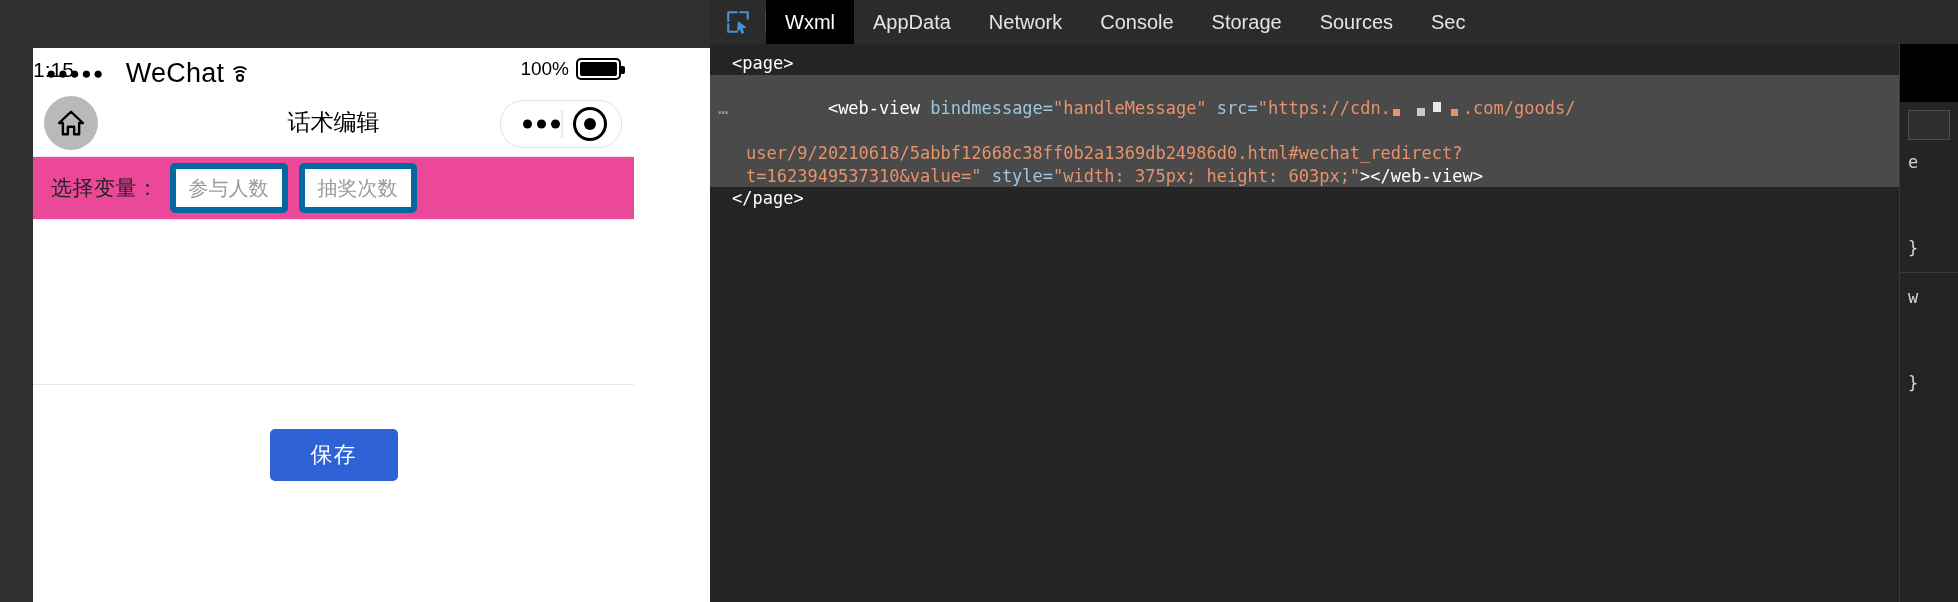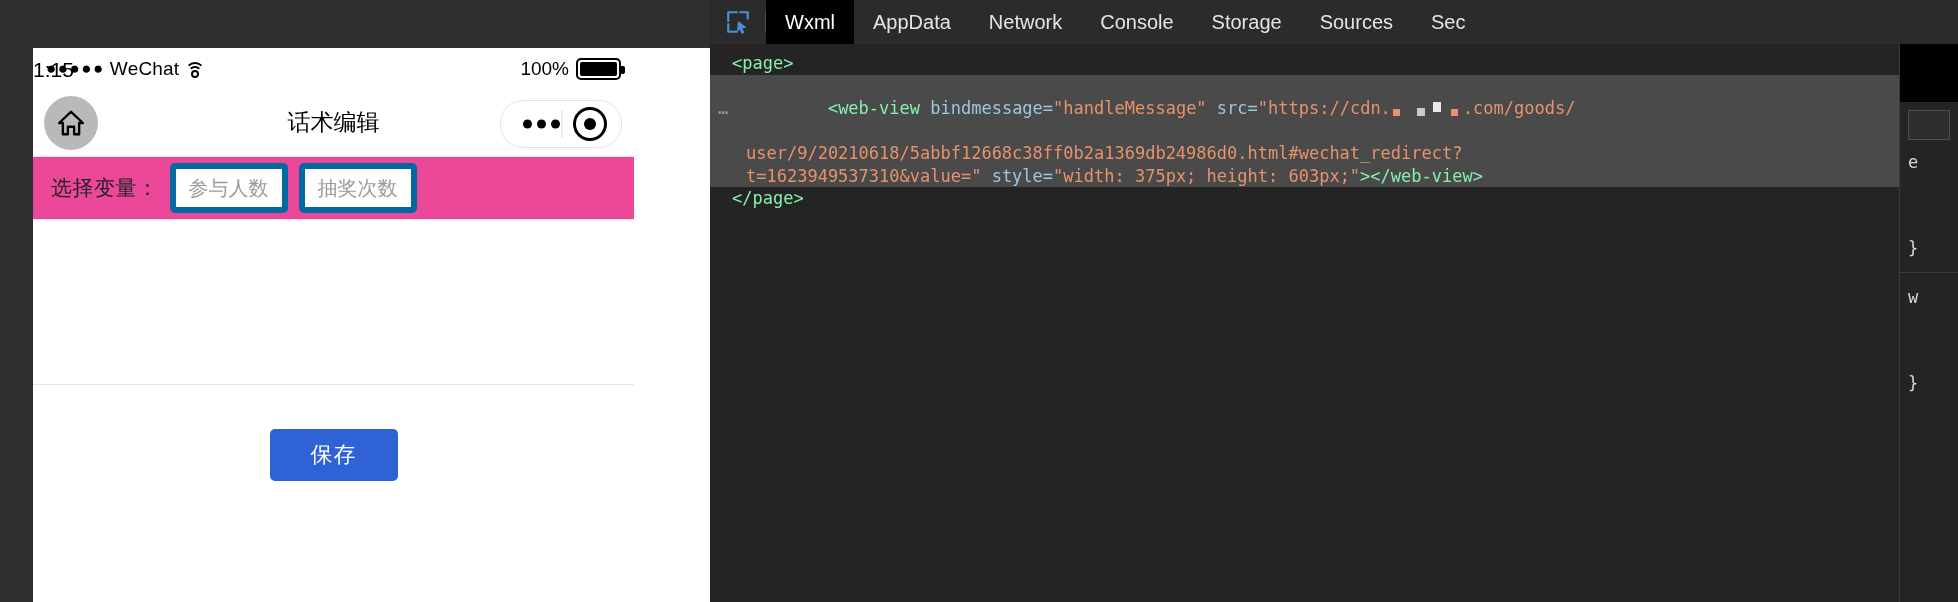--- a/index.html
+++ b/index.html
@@ -15,21 +15,21 @@
   .sim-dark-top{position:absolute;left:0;top:0;width:710px;height:48px;background:#2f2f2f;}
   .sim-dark-rail{position:absolute;left:0;top:48px;width:33px;height:554px;background:#2f2f2f;}
   .sim-dark-rail2{position:absolute;left:634px;top:48px;width:76px;height:554px;background:#ffffff;}
 
   .phone{position:absolute;left:33px;top:48px;width:601px;height:554px;background:#ffffff;overflow:hidden;}
 
   .statusbar{position:relative;height:42px;background:#ffffff;}
   .sb-left{position:absolute;left:13px;top:10px;display:flex;align-items:center;gap:5px;
     font-size:20px;color:#000;font-weight:500;letter-spacing:.2px;}
   .sb-dots{letter-spacing:1.5px;font-size:17px;}
-  .sb-carrier{font-size:19px;}
+  .sb-carrier{font-size:27px;margin-left:16px;}
   .wifi{display:inline-block;width:19px;height:15px;position:relative;margin-left:1px;}
   .wifi i{position:absolute;left:50%;transform:translateX(-50%);border:2.2px solid #000;
     border-bottom-color:transparent;border-left-color:transparent;border-right-color:transparent;
     border-radius:50%;}
   .wifi i:nth-child(1){width:16px;height:16px;top:0;}
   .wifi i:nth-child(2){width:10px;height:10px;top:4px;}
   .wifi i:nth-child(3){width:4px;height:4px;top:8px;border:2.6px solid #000;border-radius:50%;
     border-bottom-color:#000;border-left-color:#000;border-right-color:#000;}
   .sb-time{position:absolute;left:0;right:0;top:10px;text-align:left;font-size:21px;color:#000;}
   .sb-right{position:absolute;right:13px;top:10px;display:flex;align-items:center;gap:7px;font-size:19px;color:#000;}
@@ -69,21 +69,21 @@
   .inspect-btn svg{display:block;}
   .tab-sep{width:1px;margin:11px 0;background:#4a4a4a;}
   .tab{display:flex;align-items:center;padding:0 19px;font-size:20px;color:#e4e4e4;white-space:nowrap;}
   .tab.active{background:#000000;color:#ffffff;}
 
   .code{position:relative;height:558px;background:#242424;
     font-family:"DejaVu Sans Mono","Liberation Mono",monospace;font-size:17px;line-height:22.5px;}
   .ln{position:relative;padding-left:22px;white-space:pre;color:#b9b9b9;}
   .ln.sel{background:#4a4a4a;}
   .ellipsis{position:absolute;left:8px;color:#9b9b9b;letter-spacing:1px;}
-  .tagc{color:#86efac;}
+  .tagc{color:#ffffff;}
   .attrc{color:#9cc7e0;}
   .valc{color:#e8926b;}
   .redact{display:inline-block;vertical-align:middle;position:relative;width:72px;height:14px;}
   .redact b{position:absolute;background:#c9c9c9;display:block;}
   .redact b:nth-child(1){left:2px;top:7px;width:7px;height:7px;background:#e8926b;}
   .redact b:nth-child(2){left:26px;top:6px;width:8px;height:8px;}
   .redact b:nth-child(3){left:42px;top:0px;width:8px;height:10px;background:#e9e9e9;}
   .redact b:nth-child(4){left:60px;top:7px;width:7px;height:7px;background:#e8926b;}
 
   

